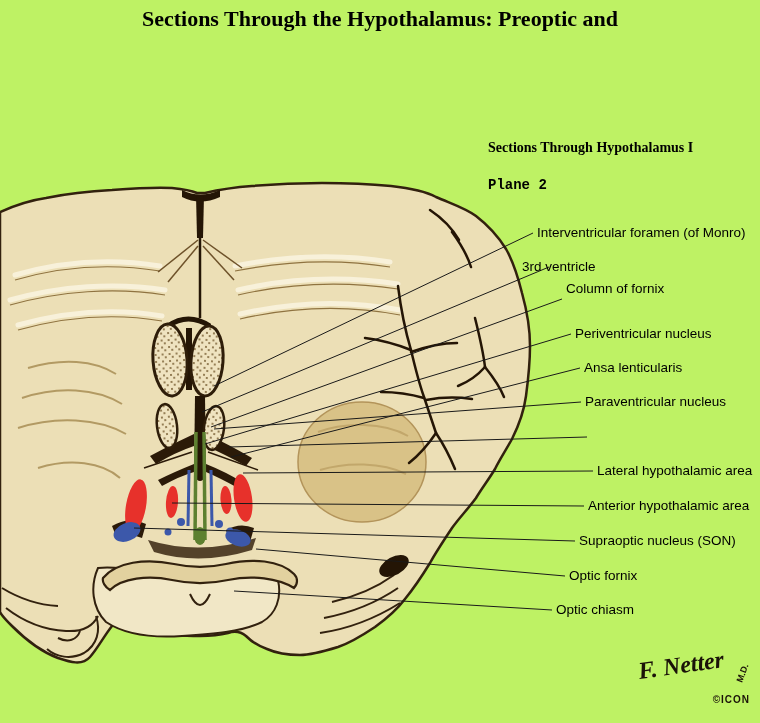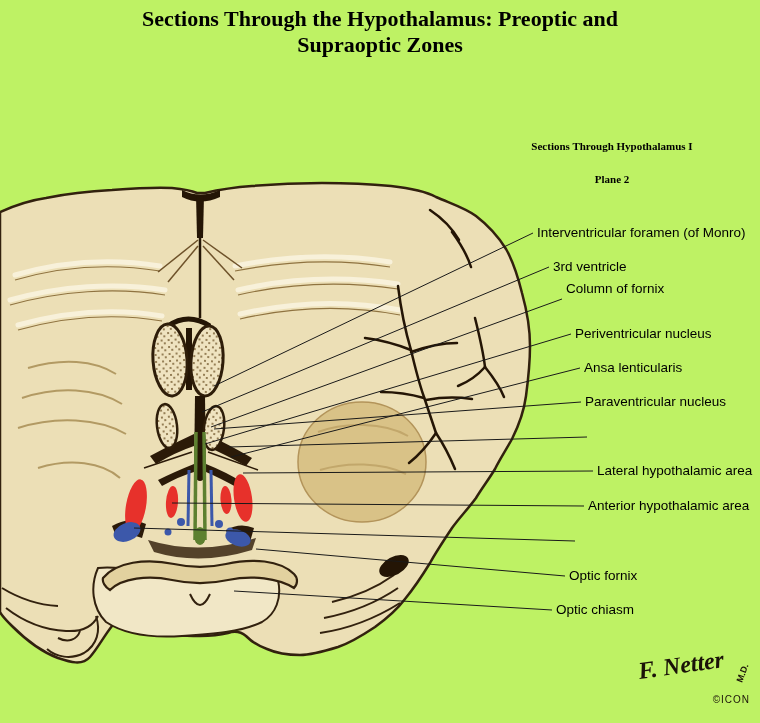--- a/index.html
+++ b/index.html
@@ -1,41 +1,40 @@
 <!DOCTYPE html>
 <html><head>
 <meta charset="utf-8">
 <style>
   html,body{margin:0;padding:0;background:#ffffff;}
   #page{position:relative;width:760px;height:723px;background:#bef264;overflow:hidden;
         font-family:"Liberation Sans",sans-serif;color:#111;}
   .title{position:absolute;left:0;right:0;top:6px;text-align:center;
          font-family:"Liberation Serif",serif;font-weight:bold;font-size:22px;line-height:26px;color:#000;}
-  .subpanel{position:absolute;left:488px;top:140px;width:248px;text-align:center;
-            font-family:"Liberation Serif",serif;font-weight:bold;font-size:11px;color:#000;}
-  .subpanel .plane{margin-top:21px;}
+  .subpanel{position:absolute;left:488px;top:140px;width:248px;text-align:left;
+            font-family:"Liberation Serif",serif;font-weight:bold;font-size:14px;color:#000;}
+  .subpanel .plane{margin-top:21px;font-family:Liberation Mono, monospace;}
   .fig-label{position:absolute;font-size:13.5px;line-height:16px;color:#000;white-space:nowrap;}
   #art{position:absolute;left:0;top:170px;z-index:1;}
   #leads{position:absolute;left:0;top:0;z-index:2;pointer-events:none;}
   .lbl-layer{position:absolute;left:0;top:0;z-index:3;width:100%;height:100%;}
   .signature{position:absolute;left:638px;top:652px;width:118px;height:64px;z-index:3;}
   .sig-name{font-family:"Liberation Serif",serif;font-style:italic;font-weight:bold;font-size:24px;
             transform:rotate(-8deg);display:inline-block;color:#1a1208;}
   .sig-md{position:absolute;right:4px;top:16px;font-size:9px;font-weight:bold;
           transform:rotate(-70deg);color:#1a1208;}
-  .sig-logo{position:absolute;right:6px;top:42px;font-size:10px;font-weight:normal;letter-spacing:1px;color:#1a1208;text-align:center;}
+  .sig-logo{position:absolute;right:6px;top:42px;font-size:10px;font-weight:bold;letter-spacing:1px;color:#1a1208;text-align:center;}
 </style>
 </head>
 <body>
 
 <div id="page">
 
   <div class="title">
     <div>Sections Through the Hypothalamus: Preoptic and</div>
-    <div>Supraoptic Zones</div>
   </div>
 
   <div class="subpanel">
     <div>Sections Through Hypothalamus I</div>
     <div class="plane">Plane 2</div>
   </div>
 
   <svg id="art" width="540" height="505" viewBox="0 0 540 505">
     <defs>
       <pattern id="stip" width="7" height="7" patternUnits="userSpaceOnUse">
@@ -208,27 +207,28 @@
       <line x1="593" y1="471" x2="243" y2="473"></line>
       <line x1="584" y1="506" x2="172" y2="503"></line>
       <line x1="575" y1="541" x2="134" y2="528"></line>
       <line x1="565" y1="576" x2="256" y2="549"></line>
       <line x1="552" y1="610" x2="234" y2="591"></line>
     </g>
   </svg>
 
   <div class="lbl-layer">
     <div class="fig-label" style="left:537px;top:225px">Interventricular foramen (of Monro)</div>
-    <div class="fig-label" style="left:553px;top:259px">3rd ventricle</div>
+    <div class="fig-label" style="left:522px;top:259px">3rd ventricle</div>
     <div class="fig-label" style="left:566px;top:281px">Column of fornix</div>
     <div class="fig-label" style="left:575px;top:326px">Periventricular nucleus</div>
     <div class="fig-label" style="left:584px;top:360px">Ansa lenticularis</div>
     <div class="fig-label" style="left:585px;top:394px">Paraventricular nucleus</div>
     <div class="fig-label" style="left:597px;top:463px">Lateral hypothalamic area</div>
     <div class="fig-label" style="left:588px;top:498px">Anterior hypothalamic area</div>
+    <div class="fig-label" style="left:579px;top:533px">Supraoptic nucleus (SON)</div>
     <div class="fig-label" style="left:569px;top:568px">Optic fornix</div>
     <div class="fig-label" style="left:556px;top:602px">Optic chiasm</div>
   </div>
 
   <div class="signature">
     <span class="sig-name">F. Netter</span>
     <span class="sig-md">M.D.</span>
     <span class="sig-logo">©ICON</span>
   </div>
 

